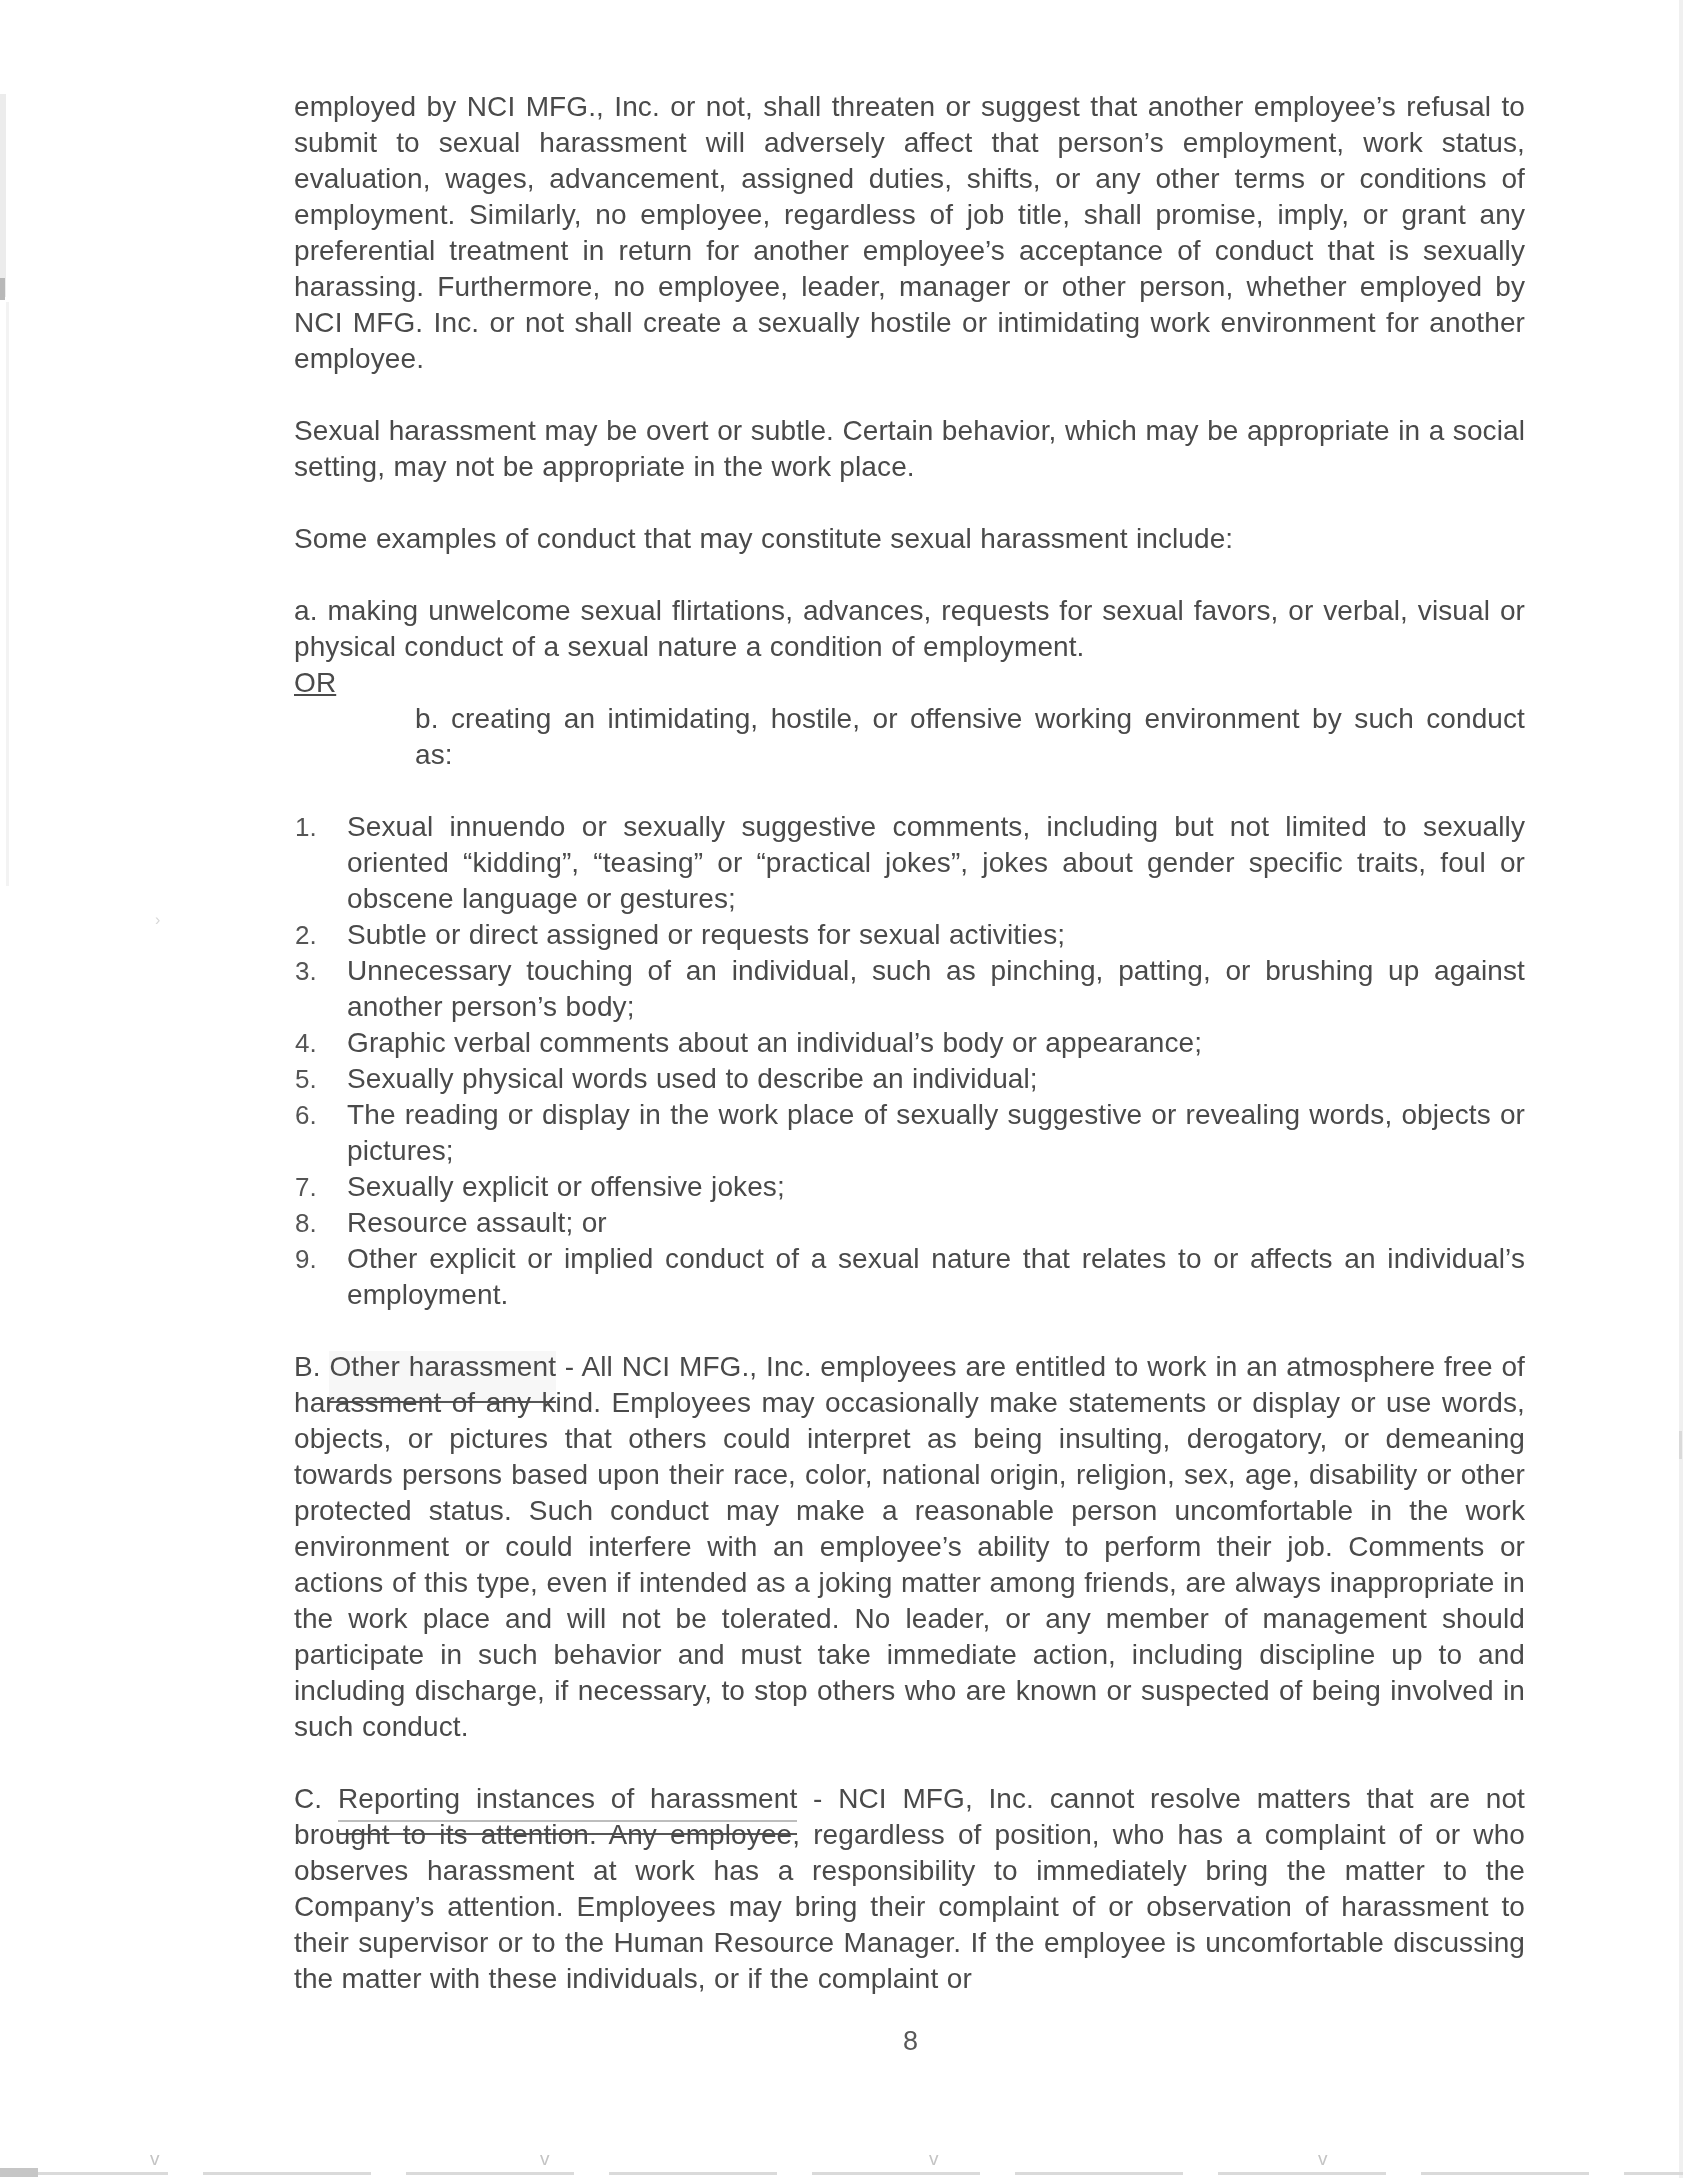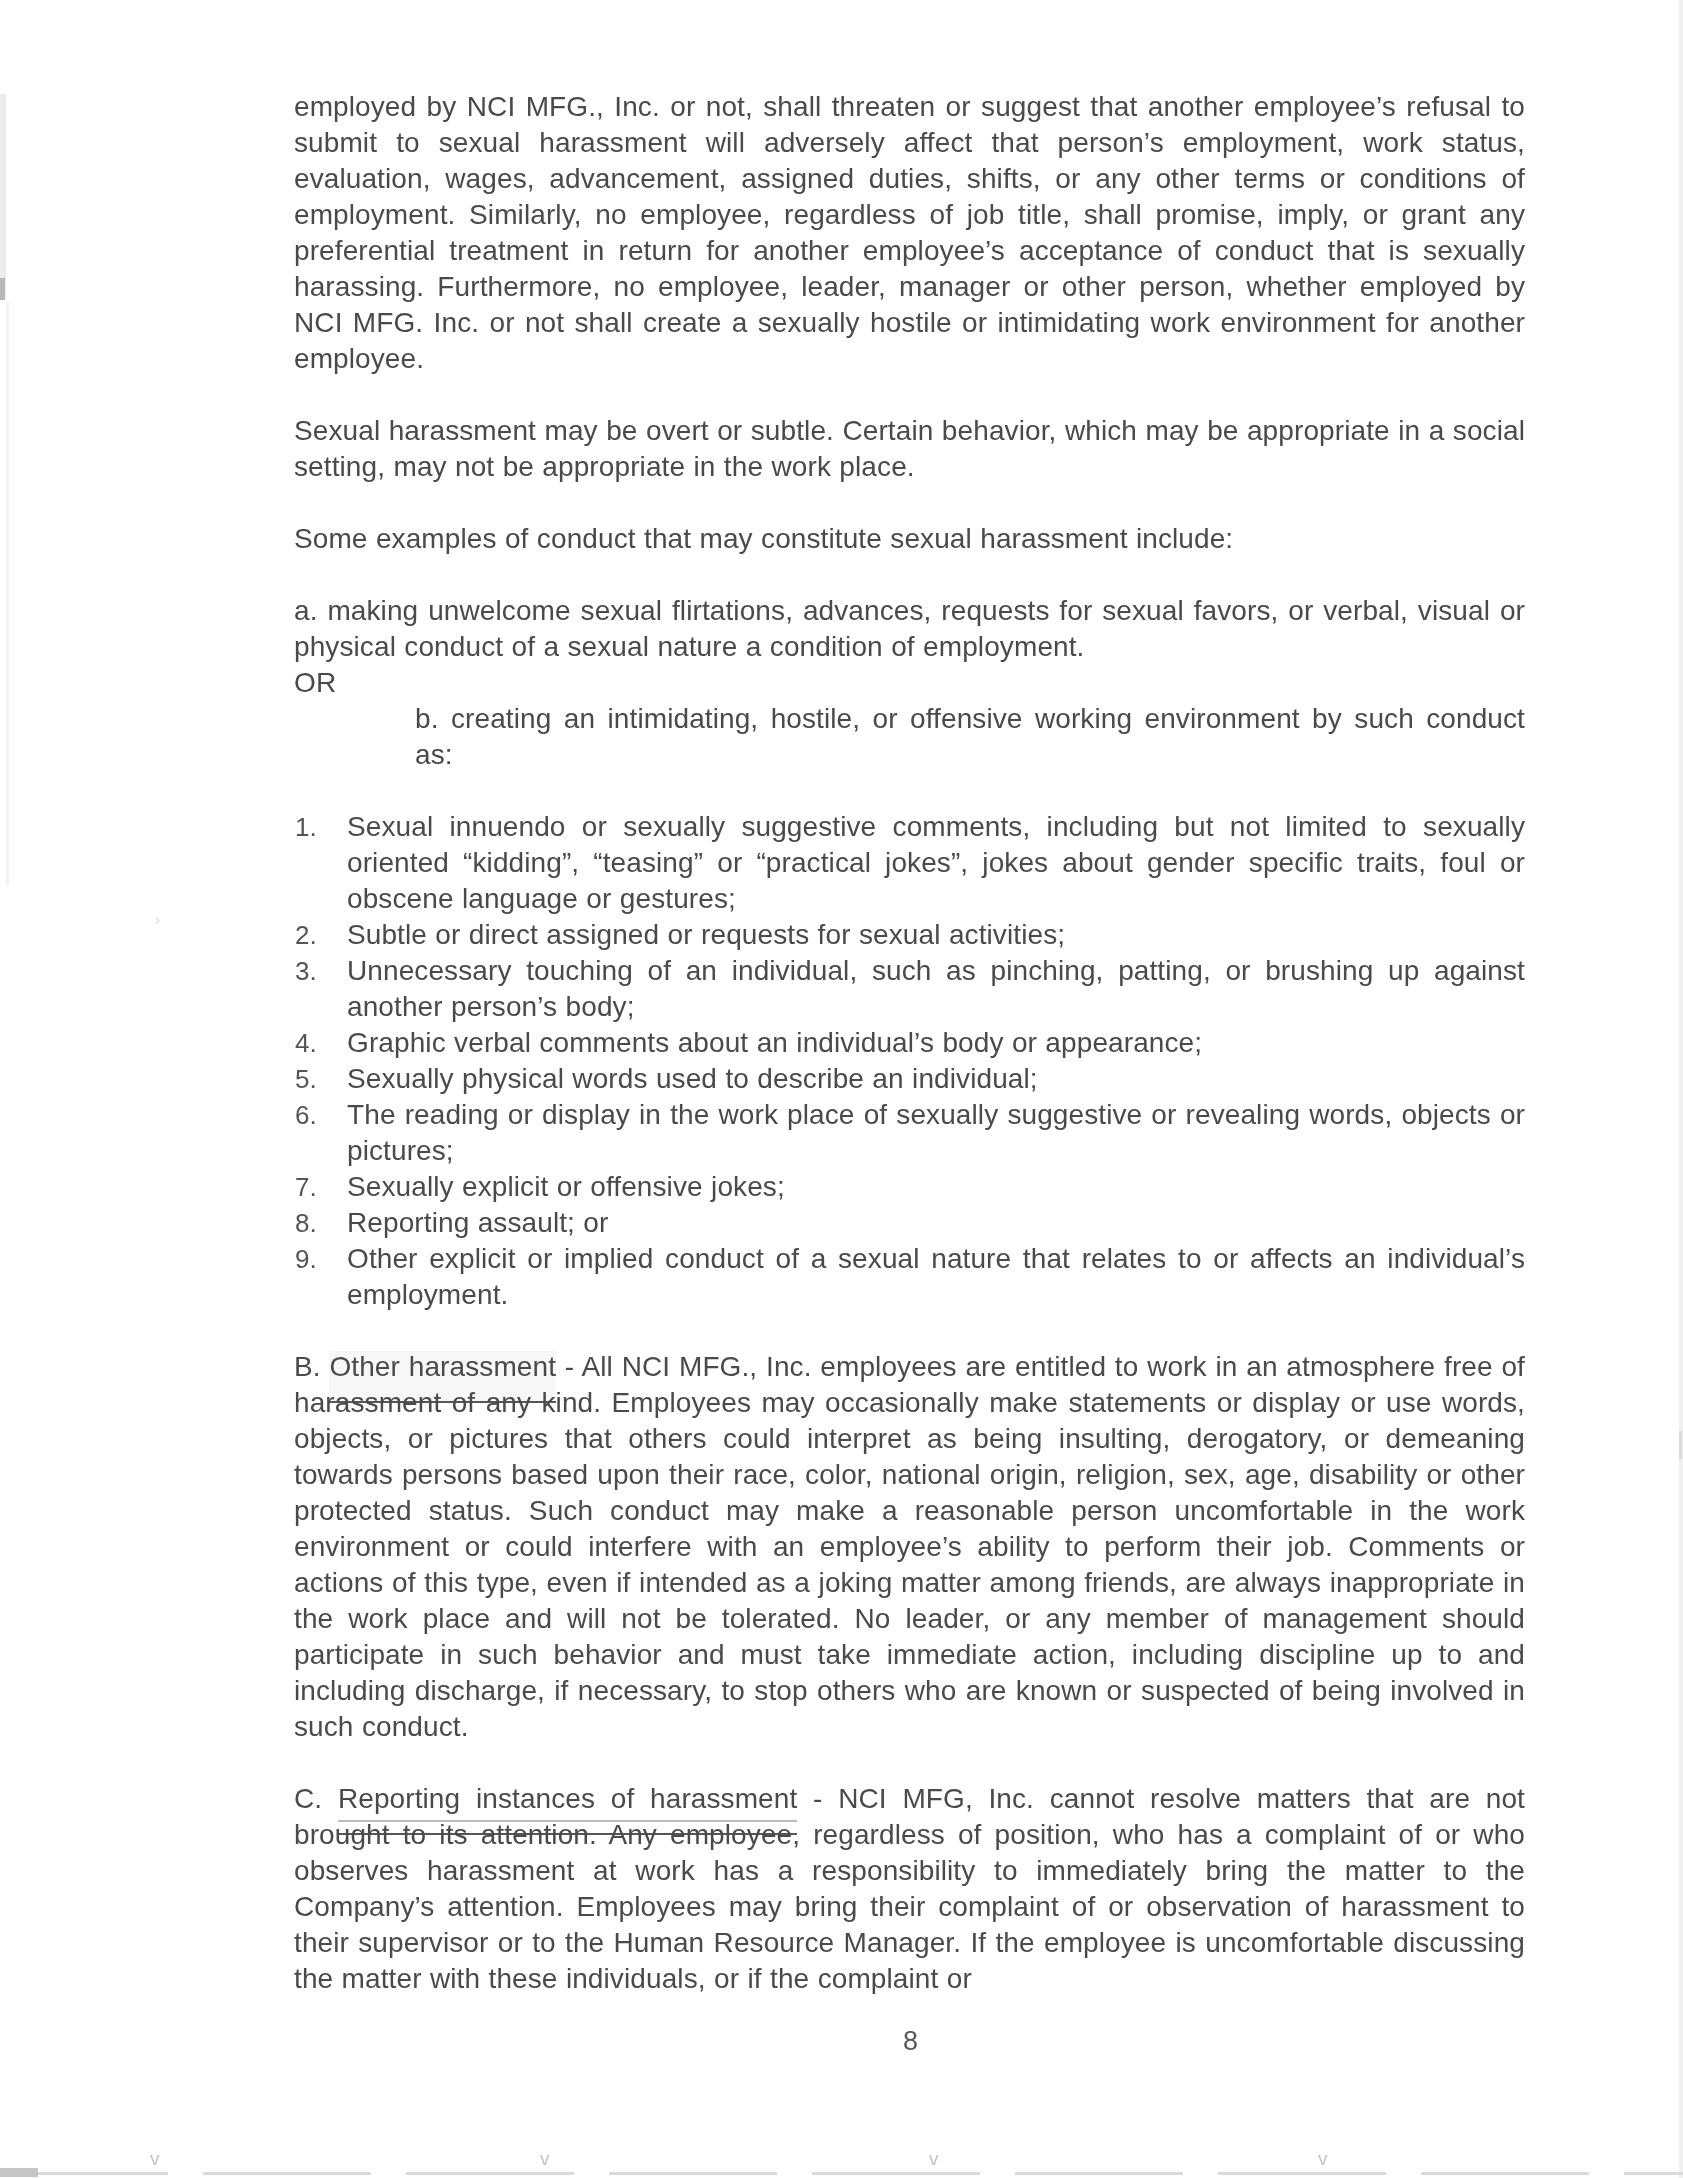--- a/index.html
+++ b/index.html
@@ -19,21 +19,21 @@
     line-height: 36px;
     color: #4a4a4a;
     text-align: justify;
     letter-spacing: 0.1px;
     word-spacing: 0.5px;
     margin-left: 44px;
   }
   .para { margin: 0 0 36px 0; }
   .para.tight { margin: 0; }
   .indent-ab { margin-left: 121px; }
-  .or-line { margin: 0; text-align: left; }
+  .or-line { margin: 0; text-align: left; text-decoration: underline; }
 
   ol.num-list { list-style: none; margin: 0 0 36px 0; padding: 0; }
   ol.num-list li { position: relative; padding-left: 53px; margin: 0; }
   ol.num-list .num {
     position: absolute; left: 1px; top: 0;
     font-size: 26px; color: #555555;
   }
 
   .u1 { border-bottom: 2px solid #565656; padding-bottom: 19px; }
   .u2 { border-bottom: 2px solid #bdbdbd; padding-bottom: 6px; }
@@ -108,21 +108,21 @@
       <li>
         <span class="num">6.</span>
         <span>The reading or display in the work place of sexually suggestive or revealing words, objects or pictures;</span>
       </li>
       <li>
         <span class="num">7.</span>
         <span>Sexually explicit or offensive jokes;</span>
       </li>
       <li>
         <span class="num">8.</span>
-        <span>Reporting assault; or</span>
+        <span>Resource assault; or</span>
       </li>
       <li>
         <span class="num">9.</span>
         <span>Other explicit or implied conduct of a sexual nature that relates to or affects an individual’s employment.</span>
       </li>
     </ol>
 
     <p class="para">
       <span>B. </span><span class="u1 heading-smudge">Other harassment</span><span> - All NCI MFG., Inc. employees are entitled to work in an atmosphere free of harassment of any kind.  Employees may occasionally make statements or display or use words, objects, or pictures that others could interpret as being insulting, derogatory, or demeaning towards persons based upon their race, color, national origin, religion, sex, age, disability or other protected status.  Such conduct may make a reasonable person uncomfortable in the work environment or could interfere with an employee’s ability to perform their job.  Comments or actions of this type, even if intended as a joking matter among friends, are always inappropriate in the work place and will not be tolerated.  No leader, or any member of management should participate in such behavior and must take immediate action, including discipline up to and including discharge, if necessary, to stop others who are known or suspected of being involved in such conduct.</span>
     </p>

